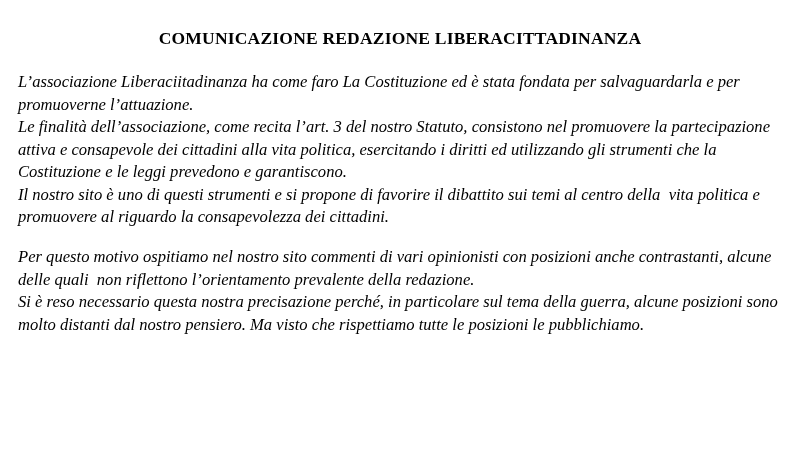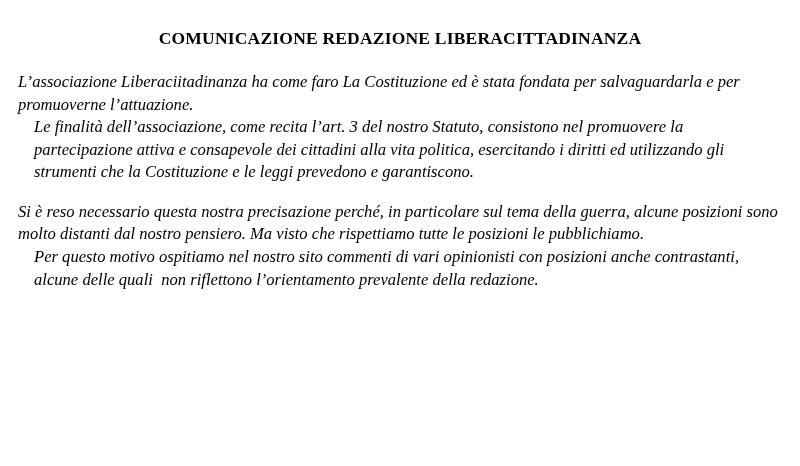--- a/index.html
+++ b/index.html
@@ -31,40 +31,40 @@
   .para {
     font-size: 16.6px;
     line-height: 1.36;
     margin: 0;
     text-align: left;
     white-space: pre-wrap;
     font-style: italic;
   }
   .para + .para {
     margin-top: 0;
-    margin-left: 16px;
   }
   .gap {
     height: 17px;
   }
 </style>
 </head>
 <body>
 
 <div class="page">
 
   <h1 class="doc-title">COMUNICAZIONE REDAZIONE LIBERACITTADINANZA</h1>
 
   <p class="para">L’associazione Liberaciitadinanza ha come faro La Costituzione ed è stata fondata per salvaguardarla e per promuoverne l’attuazione.</p>
 
   <p class="para">Le finalità dell’associazione, come recita l’art. 3 del nostro Statuto, consistono nel promuovere la partecipazione attiva e consapevole dei cittadini alla vita politica, esercitando i diritti ed utilizzando gli strumenti che la Costituzione e le leggi prevedono e garantiscono.</p>
 
+  <p class="para">Il nostro sito è uno di questi strumenti e si propone di favorire il dibattito sui temi al centro della  vita politica e promuovere al riguardo la consapevolezza dei cittadini.</p>
 
   <div class="gap"></div>
 
+  <p class="para">Per questo motivo ospitiamo nel nostro sito commenti di vari opinionisti con posizioni anche contrastanti, alcune delle quali  non riflettono l’orientamento prevalente della redazione.</p>
+
   <p class="para">Si è reso necessario questa nostra precisazione perché, in particolare sul tema della guerra, alcune posizioni sono  molto distanti dal nostro pensiero. Ma visto che rispettiamo tutte le posizioni le pubblichiamo.</p>
-
-  <p class="para">Per questo motivo ospitiamo nel nostro sito commenti di vari opinionisti con posizioni anche contrastanti, alcune delle quali  non riflettono l’orientamento prevalente della redazione.</p>
 
   <div class="gap"></div>
 
 
 </div>
 
 </body></html>

